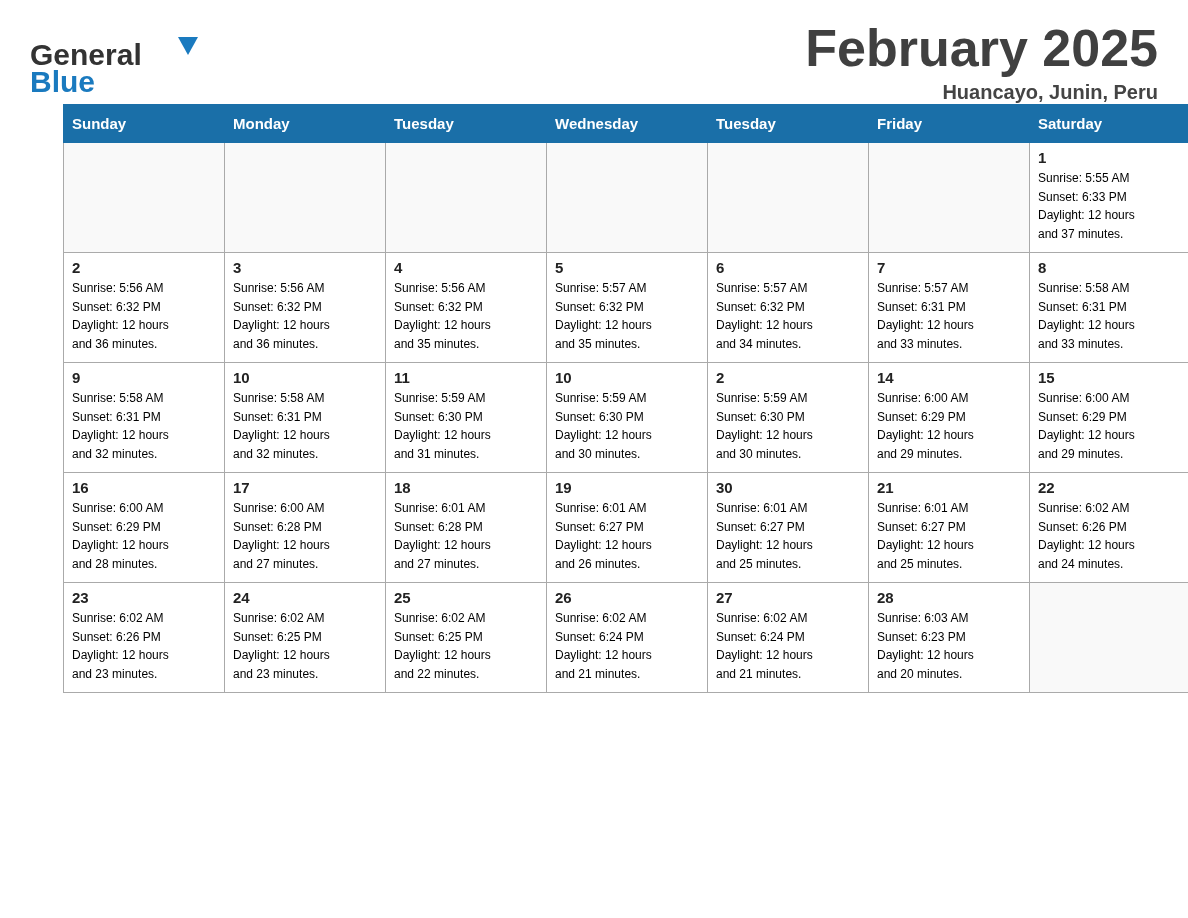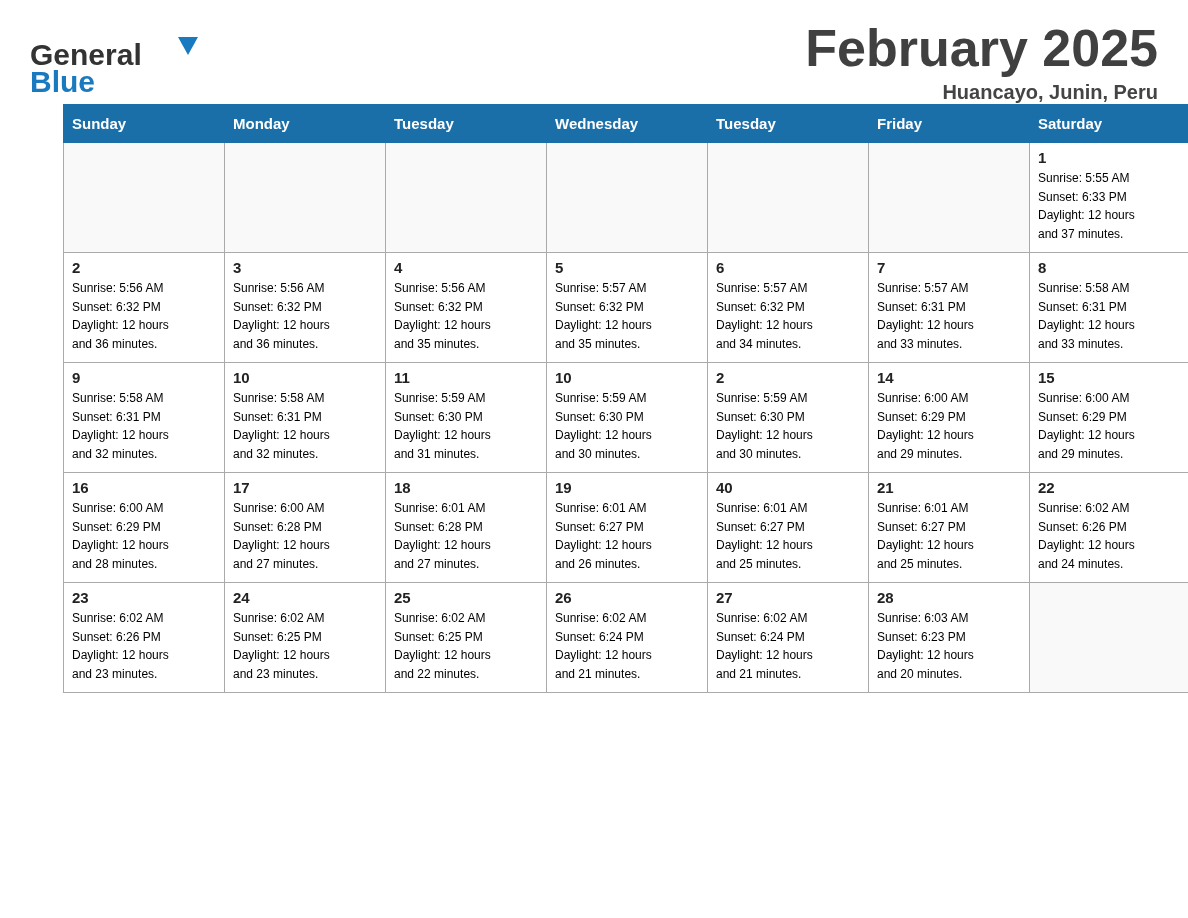--- a/index.html
+++ b/index.html
@@ -200,21 +200,21 @@
         </td>
         <td>
           <span class="day-number">18</span>
           <div class="day-info">Sunrise: 6:01 AM<br>Sunset: 6:28 PM<br>Daylight: 12 hours<br>and 27 minutes.</div>
         </td>
         <td>
           <span class="day-number">19</span>
           <div class="day-info">Sunrise: 6:01 AM<br>Sunset: 6:27 PM<br>Daylight: 12 hours<br>and 26 minutes.</div>
         </td>
         <td>
-          <span class="day-number">40</span>
+          <span class="day-number">30</span>
           <div class="day-info">Sunrise: 6:01 AM<br>Sunset: 6:27 PM<br>Daylight: 12 hours<br>and 25 minutes.</div>
         </td>
         <td>
           <span class="day-number">21</span>
           <div class="day-info">Sunrise: 6:01 AM<br>Sunset: 6:27 PM<br>Daylight: 12 hours<br>and 25 minutes.</div>
         </td>
         <td>
           <span class="day-number">22</span>
           <div class="day-info">Sunrise: 6:02 AM<br>Sunset: 6:26 PM<br>Daylight: 12 hours<br>and 24 minutes.</div>
         </td>

